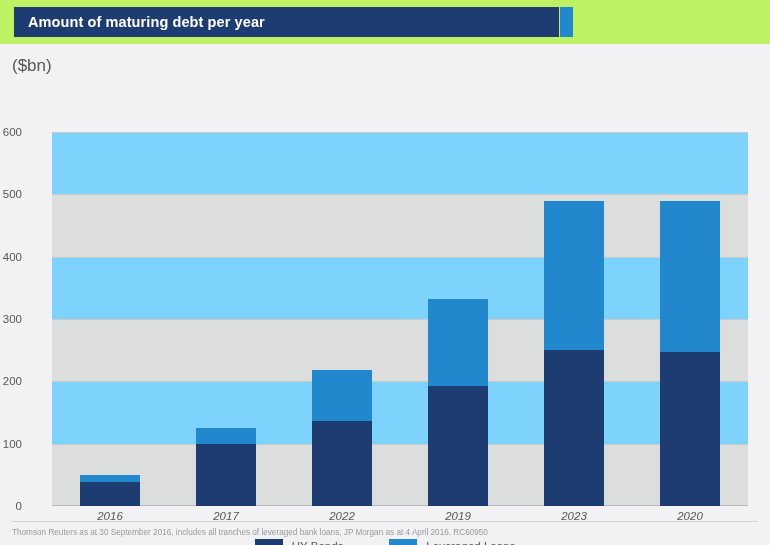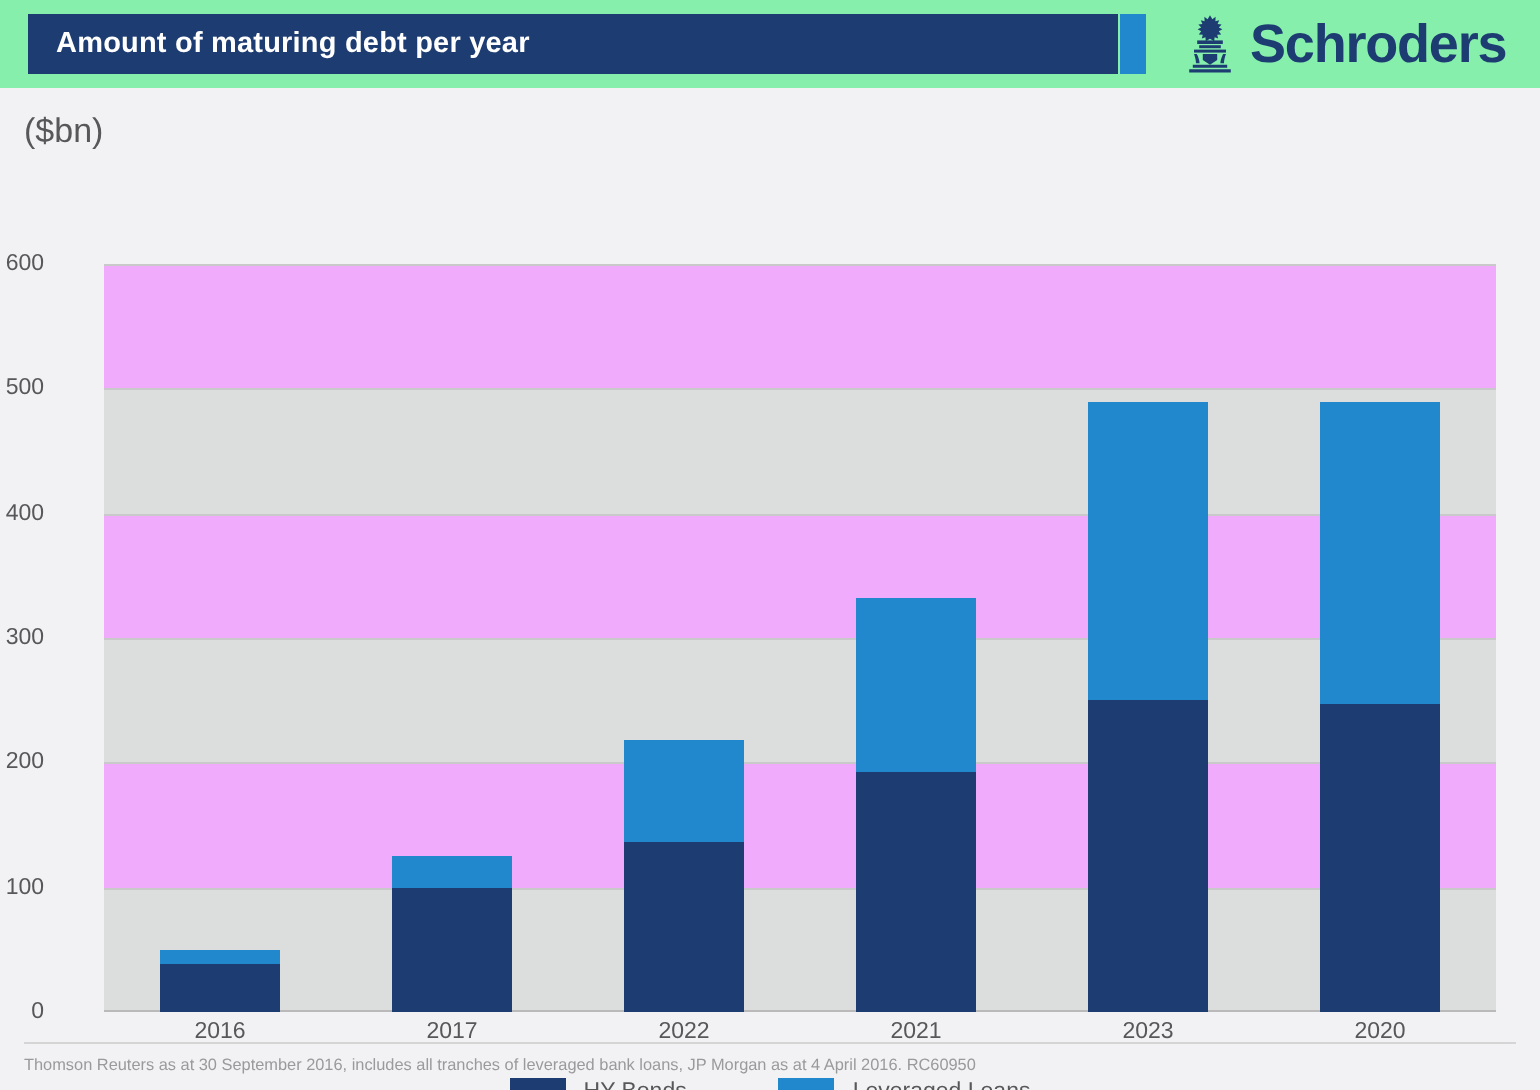--- a/index.html
+++ b/index.html
@@ -13,21 +13,21 @@
     font-family: "Liberation Sans", sans-serif;
     overflow: hidden;
     position: relative;
   }
 
   
   .header {
     position: absolute;
     left: 0; top: 0;
     width: 770px; height: 44px;
-    background: #86efac;
+    background: #bef264;
   }
   .header-bar {
     position: absolute;
     left: 14px; top: 7px;
     width: 545px; height: 30px;
     background: #1d3d72;
     display: flex;
     align-items: center;
   }
   .header-title {
@@ -77,21 +77,21 @@
     color: #58585b;
   }
 
   
   .plot {
     position: absolute;
     left: 52px;
     top: 88px;
     width: 696px;
     height: 374px;
-    background: #f0abfc;
+    background: #7dd3fc;
   }
   .band {
     position: absolute;
     left: 0; right: 0;
     background: #dcdddd;
   }
   .gridline {
     position: absolute;
     left: 0; right: 0;
     height: 1px;
@@ -139,20 +139,21 @@
   }
   .seg-loans { background: #2188ce; width: 100%; }
   .seg-bonds { background: #1d3d72; width: 100%; }
 
   .xlabels {
     position: absolute;
     left: 52px;
     top: 466px;
     width: 696px;
     display: flex;
+    font-style: italic;
   }
   .xlabel {
     flex: 1 1 0;
     text-align: center;
     font-size: 11.5px;
     color: #58585b;
   }
 
   
   .legend {
@@ -196,36 +197,20 @@
   }
 </style>
 </head>
 <body>
 
 <div class="header">
   <div class="header-bar">
     <span class="header-title">Amount of maturing debt per year</span>
   </div>
   <div class="header-accent"></div>
-  <div class="brand">
-    <svg class="brand-crest" viewBox="0 0 26 30">
-      <g fill="#1d3d72">
-        <path d="M13 0.6 L14.2 2.6 L15.8 1.4 L15.7 3.6 L17.6 3.1 L16.8 5.0 L18.8 5.2 L17.4 6.7 L19.2 7.6 L17.4 8.6 L18.6 10.2 L16.6 10.4 L17.1 12.3 L15.3 11.6 L15.1 13.6 L13 12.4 L10.9 13.6 L10.7 11.6 L8.9 12.3 L9.4 10.4 L7.4 10.2 L8.6 8.6 L6.8 7.6 L8.6 6.7 L7.2 5.2 L9.2 5.0 L8.4 3.1 L10.3 3.6 L10.2 1.4 L11.8 2.6 Z"></path>
-        <path d="M6.6 13.2 L19.4 13.2 L19.4 15.0 L6.6 15.0 Z"></path>
-        <path d="M7.6 15.6 L18.4 15.6 L18.4 17.1 L7.6 17.1 Z"></path>
-        <path d="M5.0 17.8 L21.0 17.8 L21.0 19.3 L5.0 19.3 Z"></path>
-        <path d="M6.4 20.0 C6.4 20.0 7.8 22.6 7.8 24.6 L6.0 24.6 C6.0 22.6 5.0 20.0 5.0 20.0 Z"></path>
-        <path d="M19.6 20.0 L21.0 20.0 C21.0 20.0 20.0 22.6 20.0 24.6 L18.2 24.6 C18.2 22.6 19.6 20.0 19.6 20.0 Z"></path>
-        <path d="M9.4 20.0 L16.6 20.0 L16.6 23.0 L13 25.4 L9.4 23.0 Z"></path>
-        <path d="M4.4 25.4 L21.6 25.4 L21.6 26.9 L4.4 26.9 Z"></path>
-        <path d="M2.6 27.6 L23.4 27.6 L23.4 29.2 L2.6 29.2 Z"></path>
-      </g>
-    </svg>
-    <span class="brand-name">Schroders</span>
-  </div>
 </div>
 
 <div class="chart-wrap">
 
   <span class="axis-unit">($bn)</span>
 
   <div class="plot">
 
     <div class="band" style="top:62.33px;height:62.33px;"></div>
     <div class="band" style="top:187px;height:62.33px;"></div>
@@ -284,21 +269,21 @@
         <div class="seg-loans" style="height: 151.47px; background: rgb(33, 136, 206);"></div>
         <div class="seg-bonds" style="height: 153.963px; background: rgb(29, 61, 114);"></div>
       </div>
     </div>
   </div>
 
   <div class="xlabels">
     <span class="xlabel">2016</span>
     <span class="xlabel">2017</span>
     <span class="xlabel">2022</span>
-    <span class="xlabel">2021</span>
+    <span class="xlabel">2019</span>
     <span class="xlabel">2023</span>
     <span class="xlabel">2020</span>
   </div>
 
   <div class="legend">
     <div class="legend-item">
       <span class="legend-swatch" style="background:#1d3d72;"></span>
       <span class="legend-label">HY Bonds</span>
     </div>
     <div class="legend-item">

